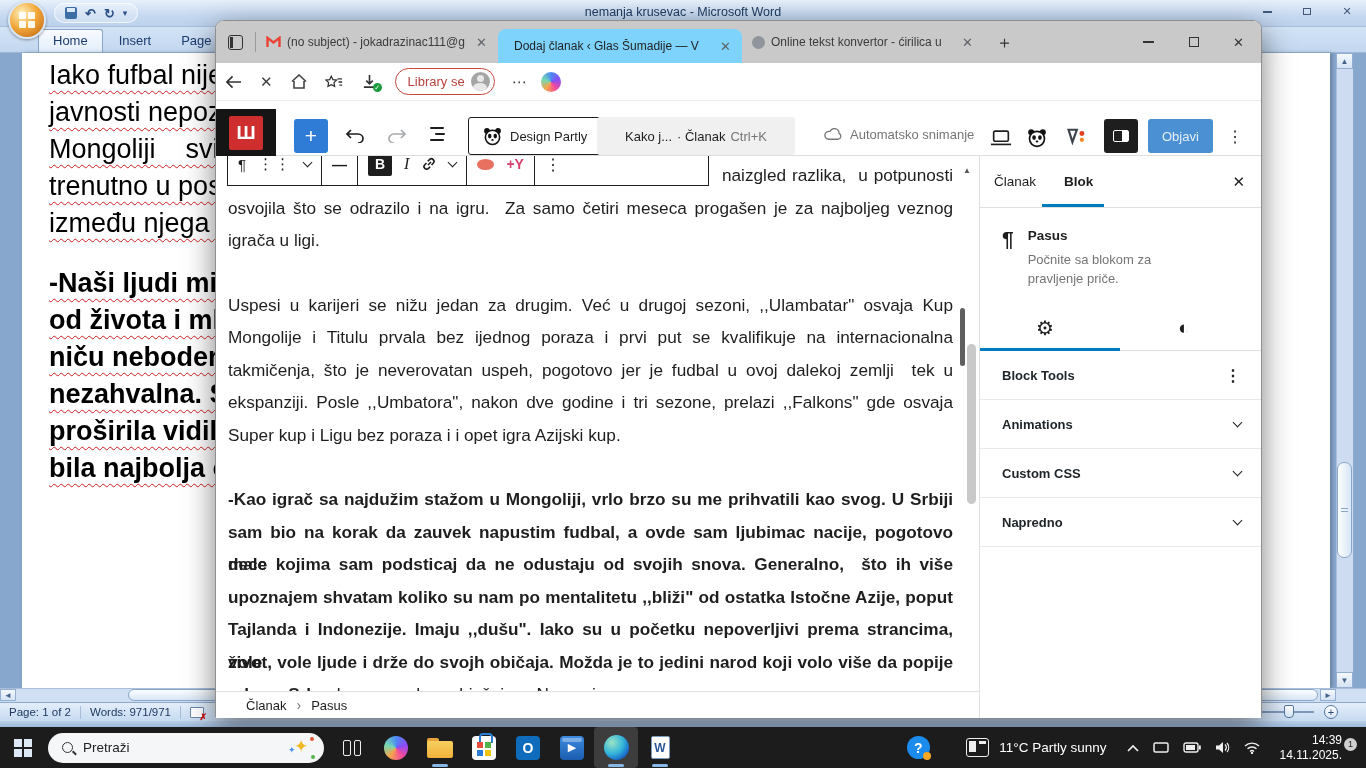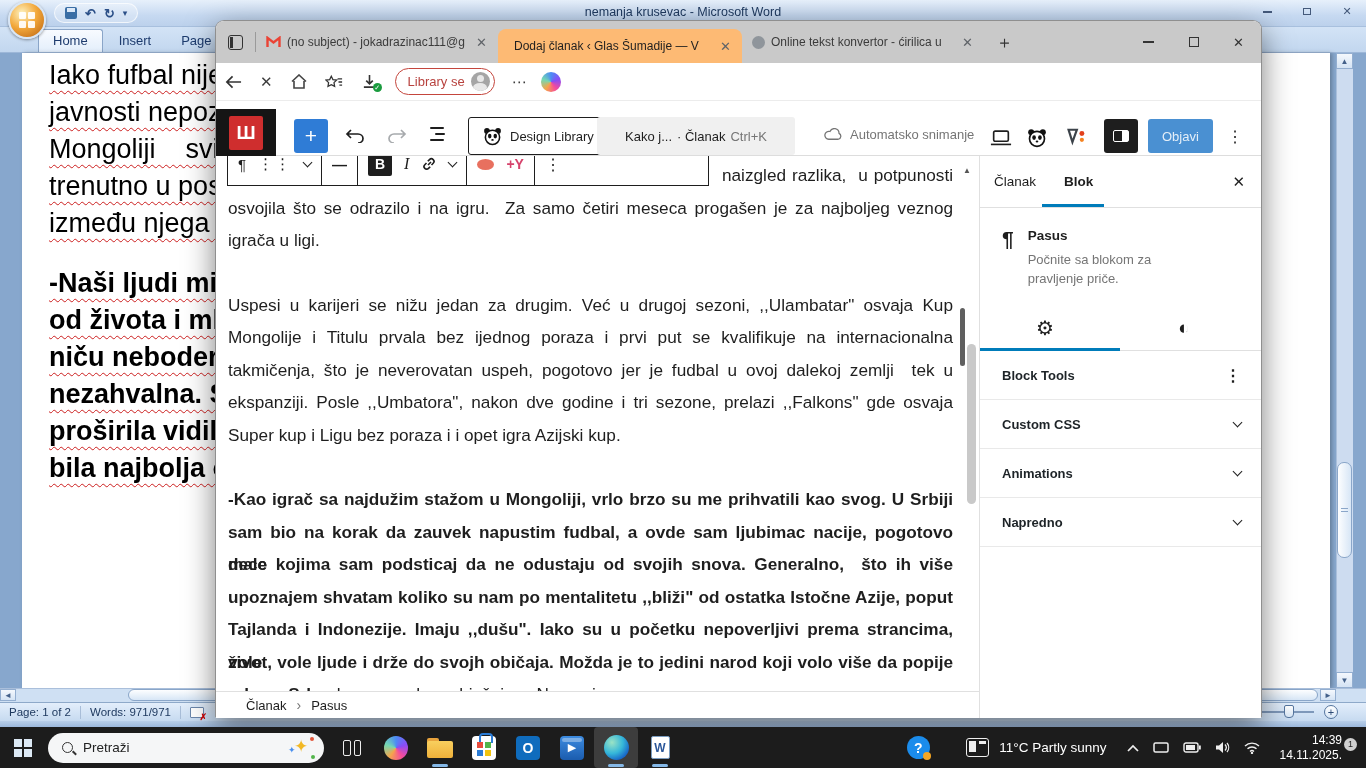--- a/index.html
+++ b/index.html
@@ -63,21 +63,21 @@
   .word-frame-bottom{left:0;top:721px;width:1366px;height:6px;background:linear-gradient(#b9cfe9,#9cb8dc);}
 
   
   .edge{left:215px;top:20px;width:1047px;height:697px;z-index:10;border-radius:9px 9px 0 0;
     box-shadow:0 10px 30px rgba(0,0,0,.5);background:#fff;border:1px solid #8f8f8f;border-bottom:none;}
   .tabstrip{left:0;top:0;width:100%;height:42px;background:#c9c9c9;border-radius:8px 8px 0 0;display:flex;align-items:center;}
   .tabactions{width:15px;height:15px;border:1.7px solid #333;border-radius:3px;margin:0 12px 0 12px;position:relative;}
   .tabactions:before{content:"";position:absolute;left:1px;top:1px;bottom:1px;width:3px;background:#333;}
   .tsdiv{width:1px;height:20px;background:#9a9a9a;}
   .tab{height:42px;display:flex;align-items:center;padding:0 8px 0 10px;width:242px;font-size:12px;color:#3b3b3b;}
-  .tab.active{height:34px;margin-top:8px;background:#fdba74;border-radius:8px 8px 0 0;color:#1f1f1f;width:244px;}
+  .tab.active{height:34px;margin-top:8px;background:#7dd3fc;border-radius:8px 8px 0 0;color:#1f1f1f;width:244px;}
   .tab .ttl{flex:1;white-space:nowrap;overflow:hidden;margin:0 6px;}
   .tclose{color:#5f6368;font-size:13px;padding:0 3px;}
   .favcircle{width:13px;height:13px;border-radius:50%;background:#8f959b;flex:none;}
   .newtab{font-size:17px;color:#333;padding:0 12px;}
   .echrome{margin-left:auto;display:flex;height:42px;}
   .ecbtn{width:45px;display:flex;align-items:center;justify-content:center;color:#333;font-size:13px;}
   .ecbtn .sq{width:10px;height:10px;border:1.3px solid #333;}
   .ecbtn .dash{width:11px;height:1.6px;background:#333;}
   .navbar{left:0;top:42px;width:100%;height:38px;background:#fff;display:flex;align-items:center;border-bottom:1px solid #ececec;}
   .nico{color:#3c3c3c;font-size:16px;margin:0 9px;display:flex;align-items:center;}
@@ -398,21 +398,21 @@
         </div>
       <div class="a dlib">
         <svg width="19" height="19" viewBox="0 0 24 24">
           <circle cx="5" cy="5" r="3.6" fill="#111"></circle>
             <circle cx="19" cy="5" r="3.6" fill="#111"></circle>
           <circle cx="12" cy="13" r="9" fill="#fff" stroke="#111" stroke-width="2"></circle>
           <ellipse cx="8.5" cy="11.5" rx="2.2" ry="2.9" fill="#111"></ellipse>
           <ellipse cx="15.5" cy="11.5" rx="2.2" ry="2.9" fill="#111"></ellipse>
           <ellipse cx="12" cy="16.3" rx="1.6" ry="1.2" fill="#111"></ellipse>
           </svg>
-        <span>Design Library</span>
+        <span>Design Partly</span>
       </div>
       <div class="a docpill">
         <span>Kako j...</span>
         <span>· Članak</span>
         <span class="gray">Ctrl+K</span>
       </div>
       <div class="a autosave">
         <svg width="19" height="13" viewBox="0 0 24 16">
           <path d="M6 14a5 5 0 1 1 1.5-9.8A6 6 0 0 1 19 6.5 4 4 0 0 1 18 14z" fill="none" stroke="#757575" stroke-width="1.6"></path>
           </svg>
@@ -542,25 +542,25 @@
         <div class="icotabs">
           <span class="gear">⚙</span>
           <span class="halfc">◐</span>
           <span class="ico-underline"></span>
         </div>
         <div class="srow">
           <span>Block Tools</span>
           <span class="kebab">⋮</span>
         </div>
         <div class="srow">
+          <span>Animations</span>
+          <span class="chevD"></span>
+        </div>
+        <div class="srow">
           <span>Custom CSS</span>
-          <span class="chevD"></span>
-        </div>
-        <div class="srow">
-          <span>Animations</span>
           <span class="chevD"></span>
         </div>
         <div class="srow">
           <span>Napredno</span>
           <span class="chevD"></span>
         </div>
       </div>
     </div>
   </div>
 

